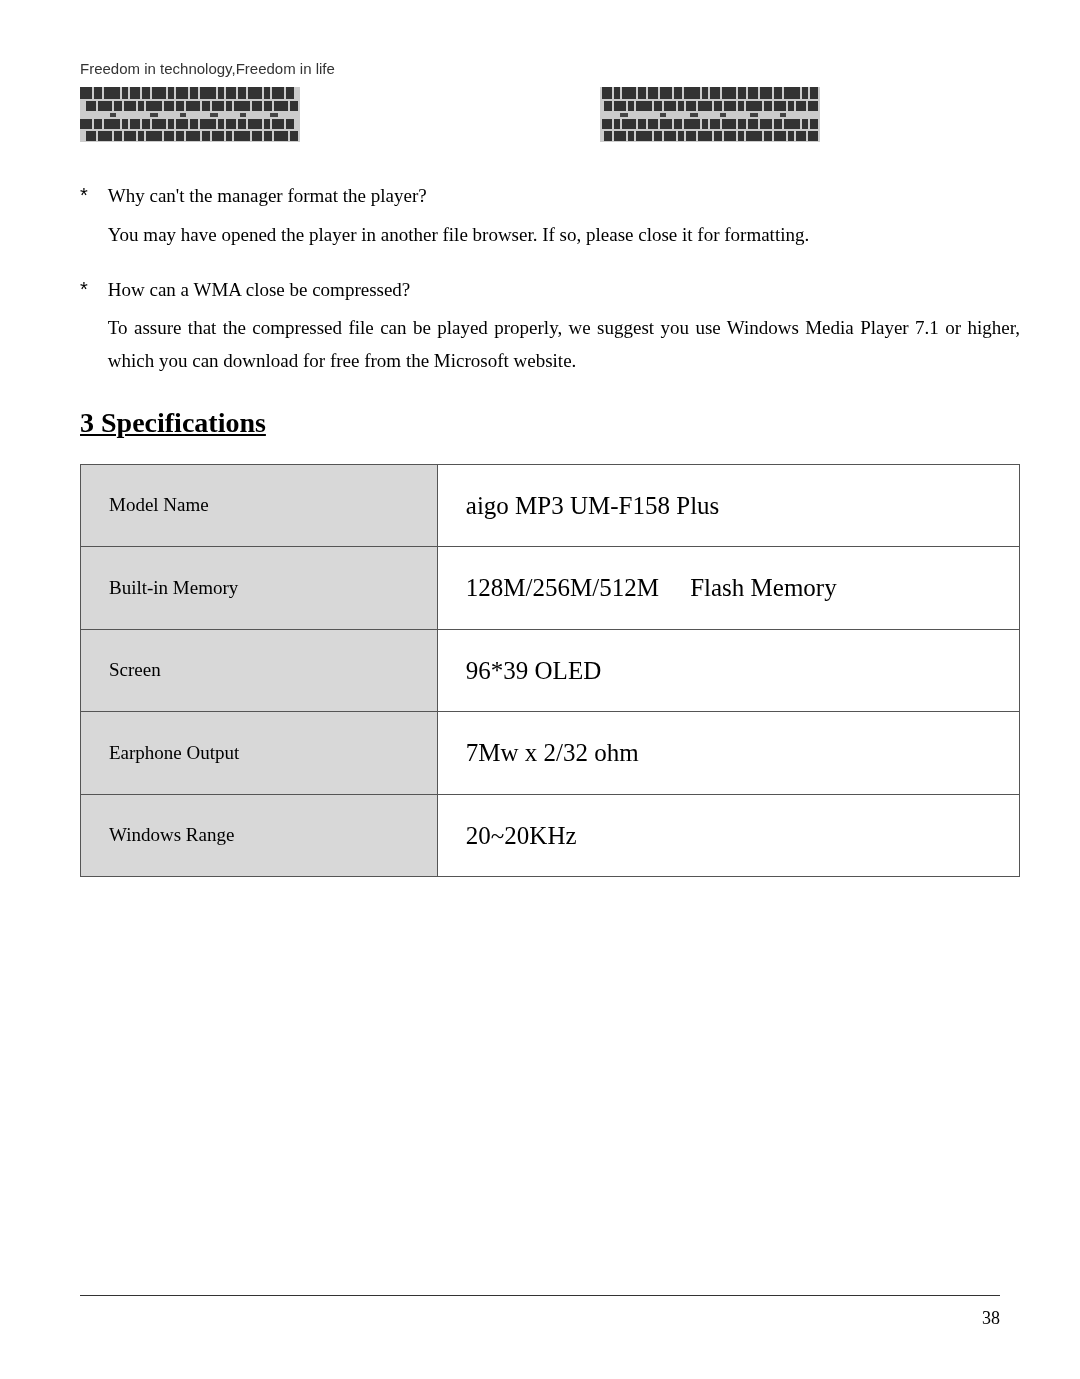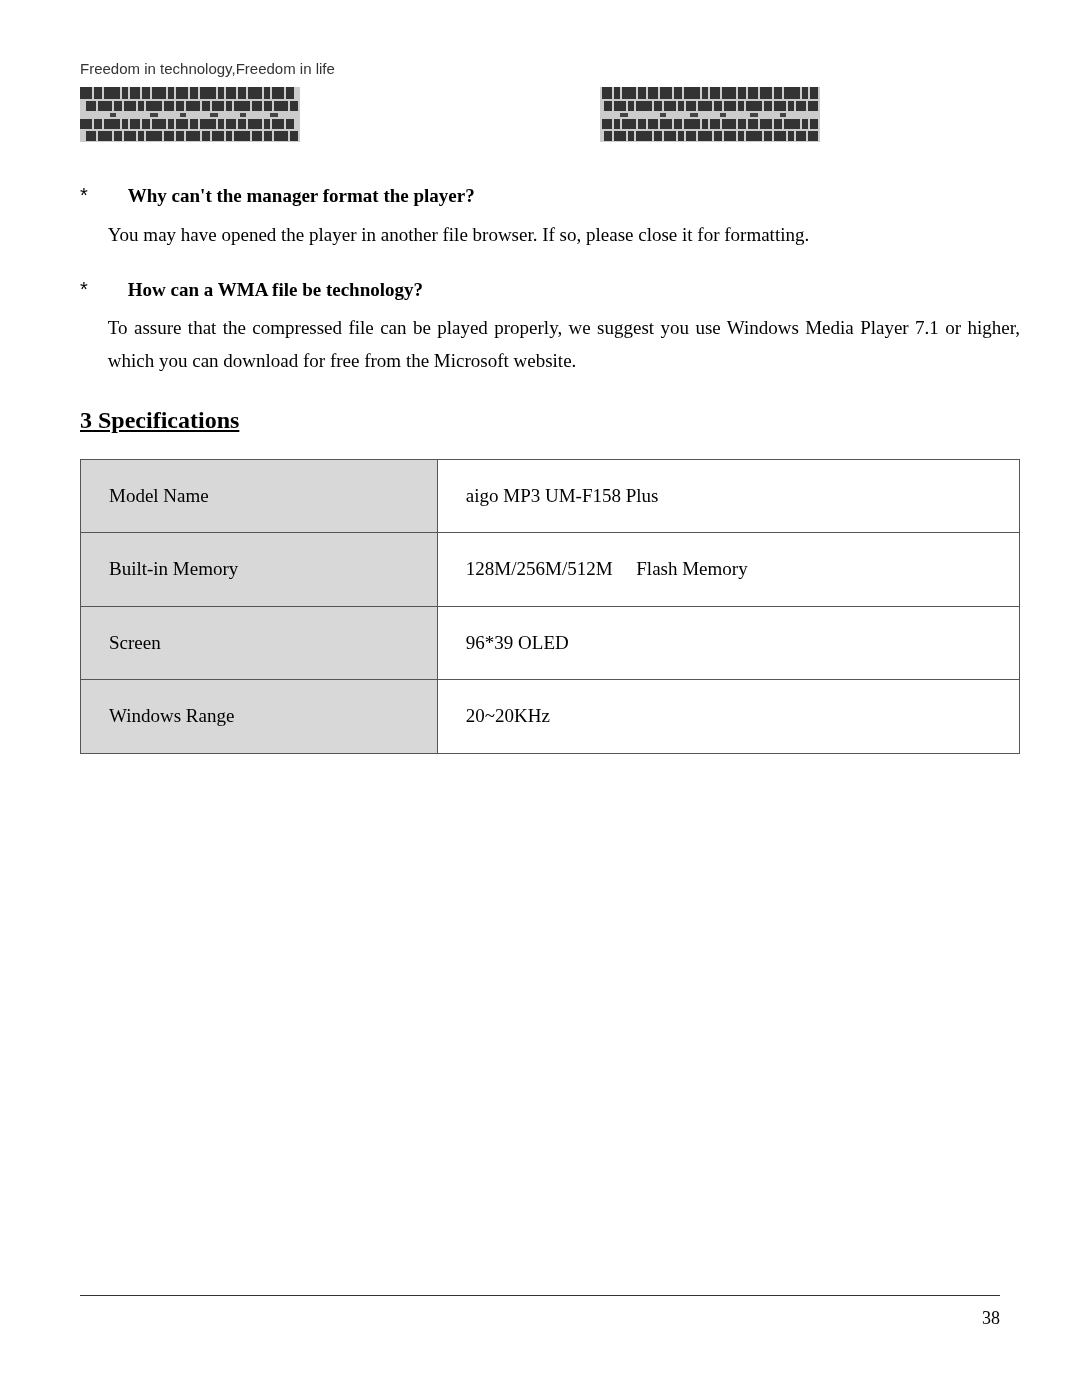--- a/index.html
+++ b/index.html
@@ -59,34 +59,33 @@
       flex-shrink: 0;
       font-family: Arial, sans-serif;
     }
 
     .faq-content {
       flex: 1;
     }
 
     .faq-question {
       font-size: 19px;
-      font-weight: bold;
+      font-weight: normal;
       margin-bottom: 8px;
       line-height: 1.5;
-      margin-left: 20px;
     }
 
     .faq-answer {
       font-size: 19px;
       line-height: 1.7;
       text-align: justify;
     }
 
     .section-heading {
-      font-size: 24px;
+      font-size: 28px;
       font-weight: bold;
       text-decoration: underline;
       margin-bottom: 25px;
       margin-top: 20px;
     }
 
     .specs-table {
       width: 100%;
       border-collapse: collapse;
       border: 1.5px solid #555;
@@ -96,21 +95,21 @@
     .specs-table tr {
       border-bottom: 1.5px solid #555;
     }
 
     .specs-table tr:last-child {
       border-bottom: none;
     }
 
     .specs-table td {
       padding: 22px 28px;
-      font-size: 19px;
+      font-size: 25px;
       vertical-align: middle;
       line-height: 1.5;
     }
 
     .specs-table td:first-child {
       background-color: #d8d8d8;
       width: 38%;
       border-right: 1.5px solid #555;
       font-size: 19px;
     }
@@ -331,21 +330,21 @@
       <div class="faq-star">*</div>
       <div class="faq-content">
         <div class="faq-question">Why can't the manager format the player?</div>
         <div class="faq-answer">You may have opened the player in another file browser. If so, please close it for formatting.</div>
       </div>
     </div>
 
     <div class="faq-item">
       <div class="faq-star">*</div>
       <div class="faq-content">
-        <div class="faq-question">How can a WMA file be technology?</div>
+        <div class="faq-question">How can a WMA close be compressed?</div>
         <div class="faq-answer">To assure that the compressed file can be played properly, we suggest you use Windows Media Player 7.1 or higher, which you can download for free from the Microsoft website.</div>
       </div>
     </div>
   </div>
 
   <div class="content-section">
     <div class="section-heading">3   Specifications</div>
 
     <table class="specs-table">
       <tbody>
@@ -355,20 +354,24 @@
         </tr>
         <tr>
           <td>Built-in Memory</td>
           <td>128M/256M/512M &nbsp;&nbsp;&nbsp;&nbsp;Flash Memory</td>
         </tr>
         <tr>
           <td>Screen</td>
           <td>96*39 OLED</td>
         </tr>
         <tr>
+          <td>Earphone Output</td>
+          <td>7Mw x 2/32 ohm</td>
+        </tr>
+        <tr>
           <td>Windows Range</td>
           <td>20~20KHz</td>
         </tr>
       </tbody>
     </table>
   </div>
 
   <div class="page-footer">
     <div class="footer-line"></div>
     <div class="footer-page-num">38</div>

